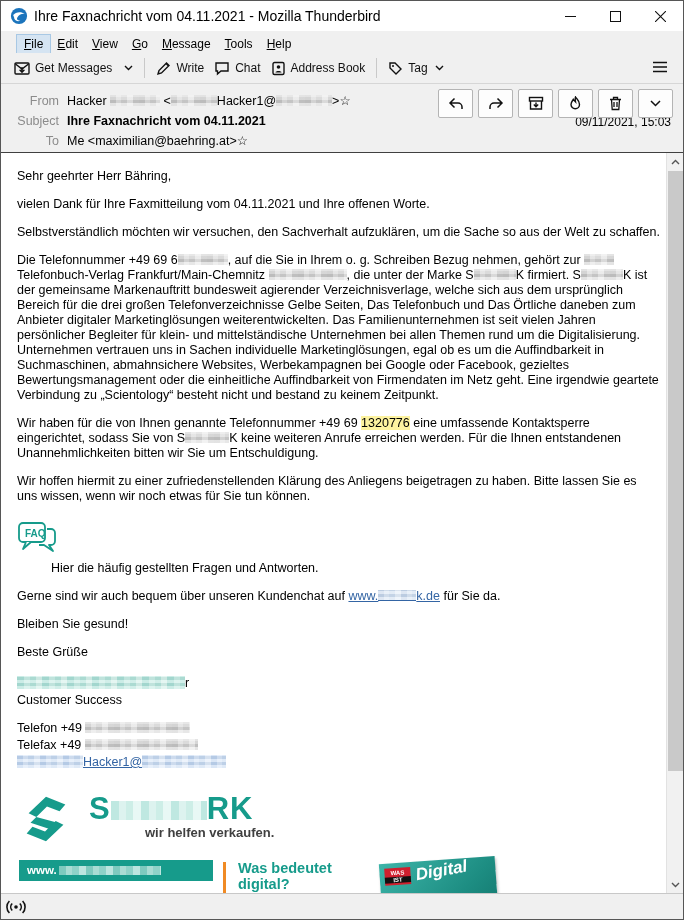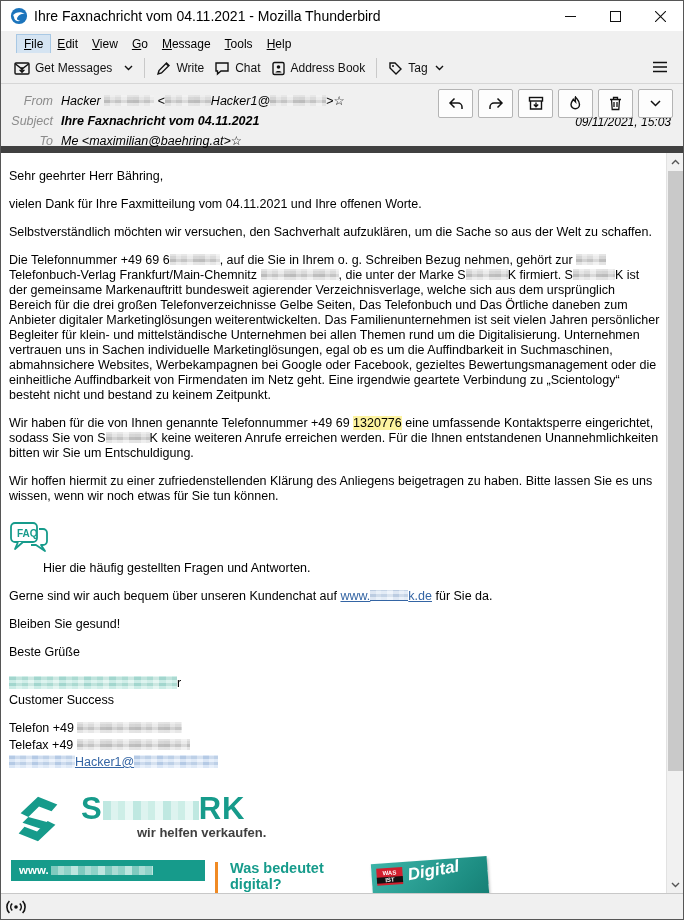--- a/index.html
+++ b/index.html
@@ -24,33 +24,33 @@
   .toolbar{height:31px;background:#f0f0f0;border-bottom:1px solid #d6d6d6;display:flex;align-items:center;
     padding:0 8px;font-size:12px;flex:0 0 auto;}
   .tool-btn{display:flex;align-items:center;gap:5px;padding:4px 5px;color:#111;}
   .tool-btn svg{display:block;}
   .tsep{width:1px;height:20px;background:#c9c9c9;margin:0 6px;}
   .chev{margin-left:2px;}
   .spacer{flex:1 1 auto;}
   .hamburger{padding:4px 8px;}
 
   
-  .msg-header{background:#f0f0f0;padding:7px 10px 5px 6px;position:relative;flex:0 0 auto;height:69px;border-bottom:7px solid #404040;font-style:italic;}
+  .msg-header{background:#f0f0f0;padding:7px 10px 5px 12px;position:relative;flex:0 0 auto;height:69px;border-bottom:1px solid #404040;}
   .hrow{display:flex;align-items:center;line-height:20px;font-size:12.5px;}
   .hlabel{width:46px;text-align:right;color:#8b8b8b;margin-right:8px;flex:0 0 auto;}
   .hval{color:#000;white-space:nowrap;}
   .subj{font-weight:bold;font-size:12.5px;}
   .hdr-date{position:absolute;right:12px;top:31px;font-size:12px;color:#000;}
   .hdr-actions{position:absolute;right:10px;top:5px;display:flex;gap:5px;}
   .act-btn{width:35px;height:29px;border:1px solid #b4b4b4;background:#fdfdfd;border-radius:2px;
     display:flex;align-items:center;justify-content:center;}
 
   
   .msg-body{position:relative;background:#fff;flex:1 1 auto;overflow:hidden;font-size:12.5px;line-height:15px;color:#000;}
-  .body-inner{position:absolute;left:0;top:0;right:17px;bottom:0;overflow:hidden;padding:4px 6px 0 8px;}
+  .body-inner{position:absolute;left:0;top:0;right:17px;bottom:0;overflow:hidden;padding:4px 6px 0 16px;}
   .para{margin:13px 0 0 0;}
   .para.first{margin-top:12px;}
   .para.tight{margin-top:2px;}
   .para.indent{padding-left:34px;}
   .para.sig-name{margin-top:16px;}
   .hl{background:#fdf3a0;}
   a.blink{color:#3465a4;text-decoration:underline;cursor:pointer;}
 
   .rd{display:inline-block;height:11px;vertical-align:-1px;
     background:

